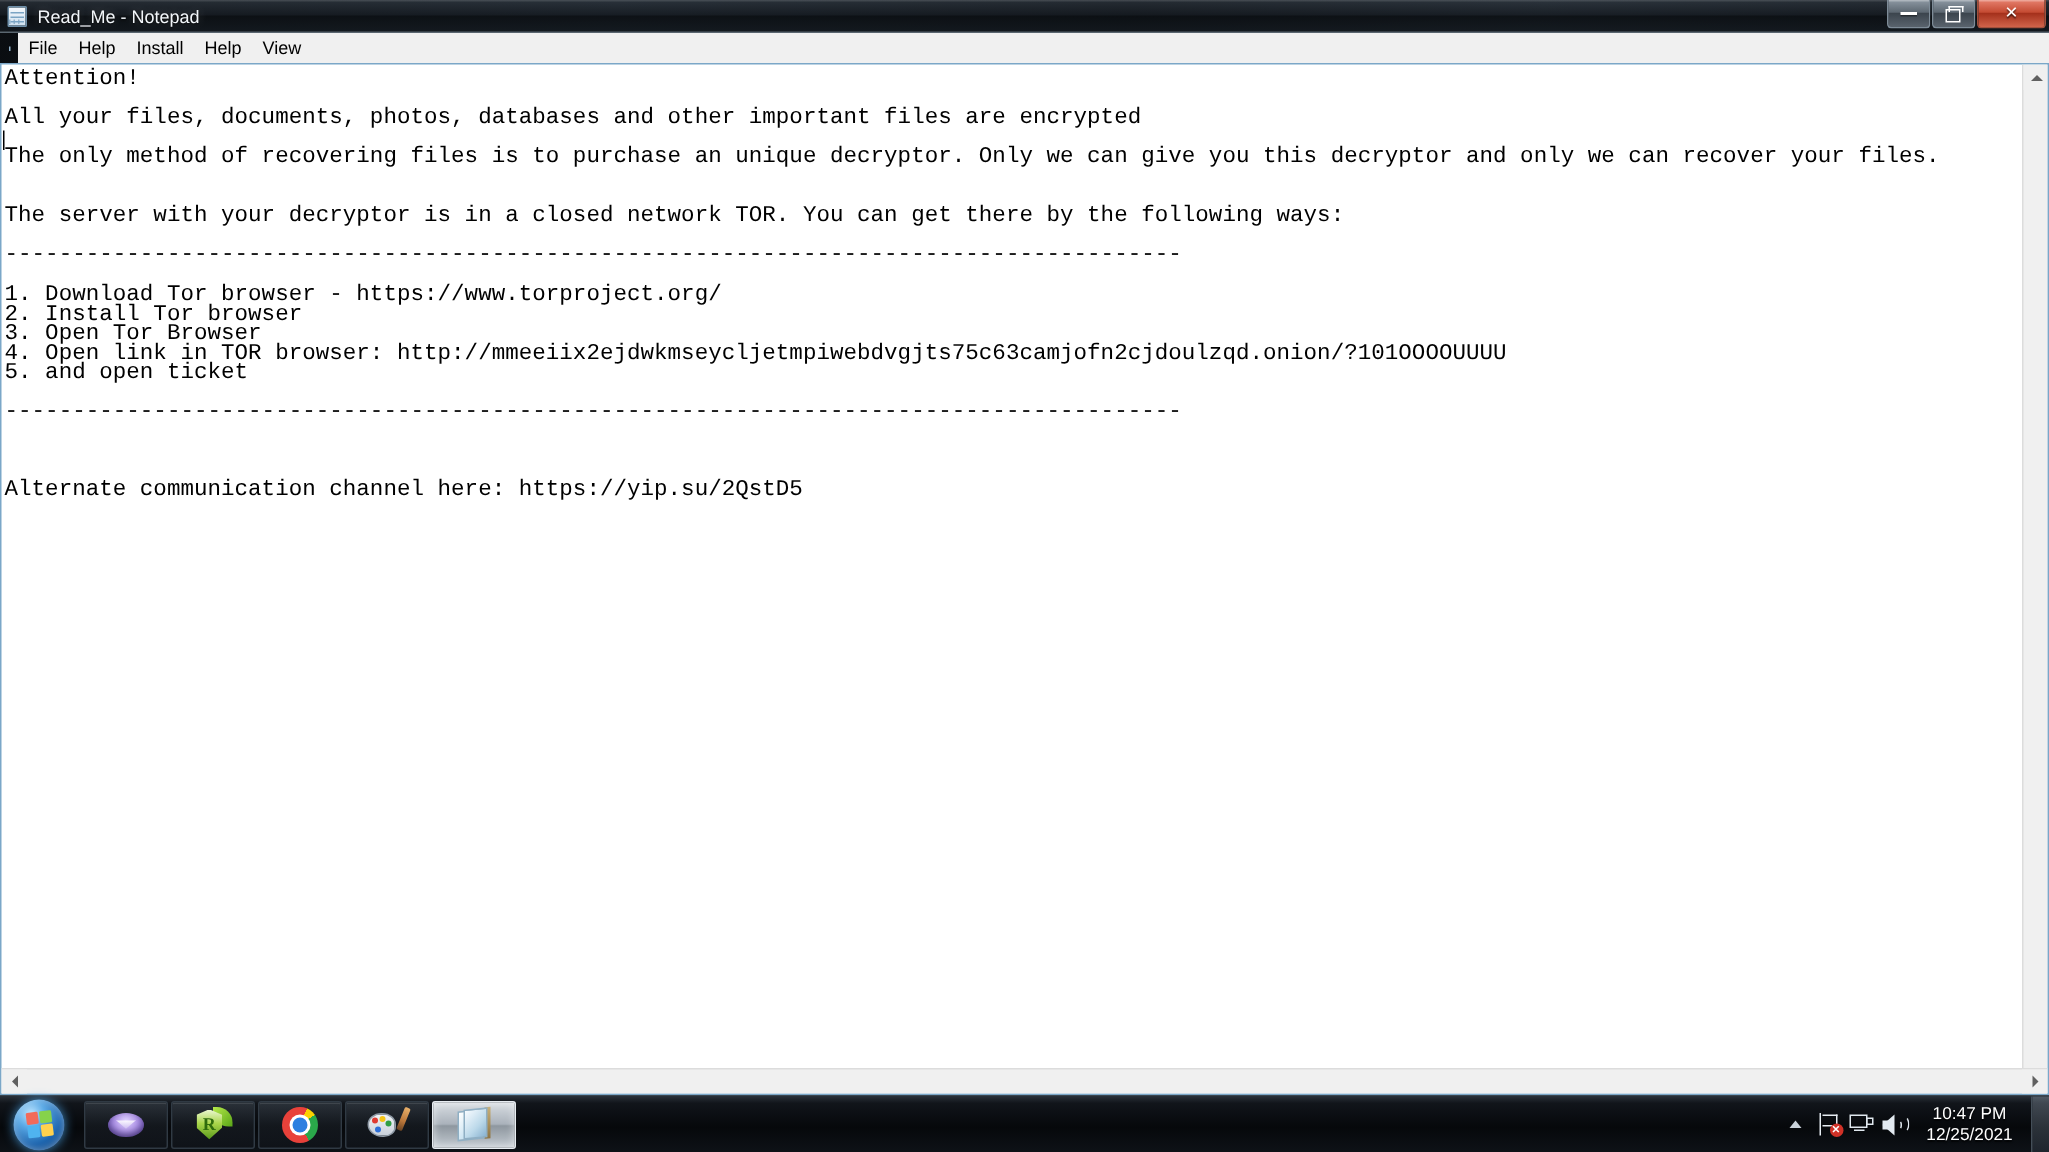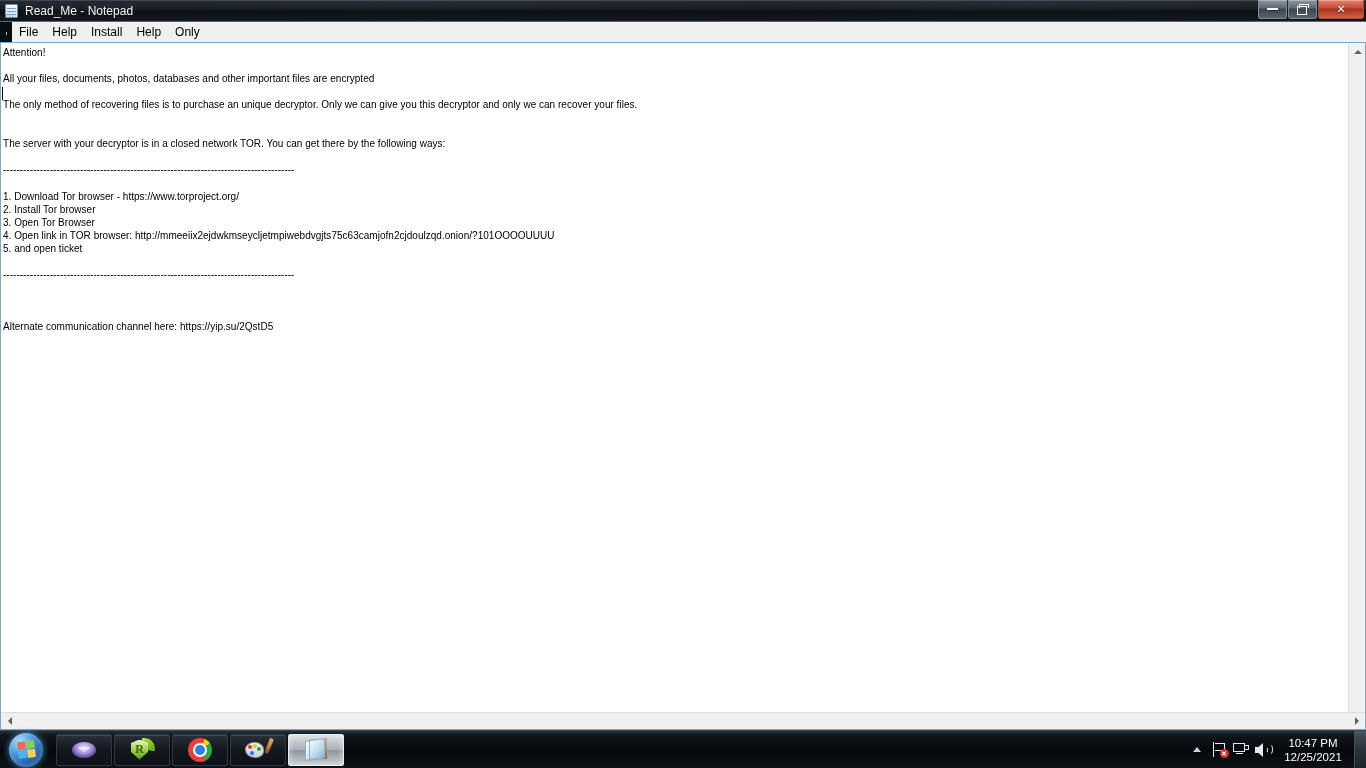--- a/index.html
+++ b/index.html
@@ -91,22 +91,22 @@
   #edit-wrap {
     position:relative; flex:1 1 auto;
     background:#ffffff;
     border:1px solid #7ba7c8;
     border-top:1px solid #7ba7c8;
     display:flex; flex-direction:column; overflow:hidden;
   }
   #edit-inner { position:relative; flex:1 1 auto; overflow:hidden; }
   #text-body {
     position:absolute; left:1px; top:1px; right:17px; bottom:0;
-    font-family:Liberation Sans, sans-serif;
-    font-size:10px; line-height:13.05px;
+    font-family:Liberation Mono, monospace;
+    font-size:15px; line-height:13.05px;
     color:#000; white-space:pre; letter-spacing:0.02px;
     padding:2px 10px 0 1px;
   }
   #caret {
     position:absolute; left:1px; top:44px; width:1px; height:13px; background:#000;
   }
 
   
   #vscroll {
     position:absolute; right:0; top:0; bottom:0; width:17px;
@@ -302,21 +302,21 @@
         <span class="glyph">✕</span>
       </div>
     </div>
   </div>
 
   <div id="menubar">
     <div class="menu-item">File</div>
     <div class="menu-item">Help</div>
     <div class="menu-item">Install</div>
     <div class="menu-item">Help</div>
-    <div class="menu-item">Only</div>
+    <div class="menu-item">View</div>
   </div>
 
   <div id="edit-wrap">
     <div id="edit-inner">
       <div id="text-body">Attention!
 
 All your files, documents, photos, databases and other important files are encrypted
 
 The only method of recovering files is to purchase an unique decryptor. Only we can give you this decryptor and only we can recover your files.
 

